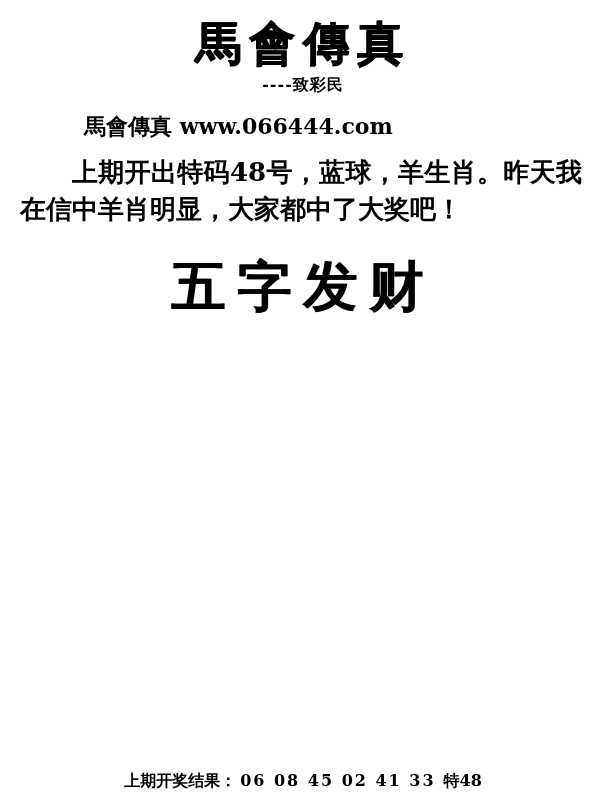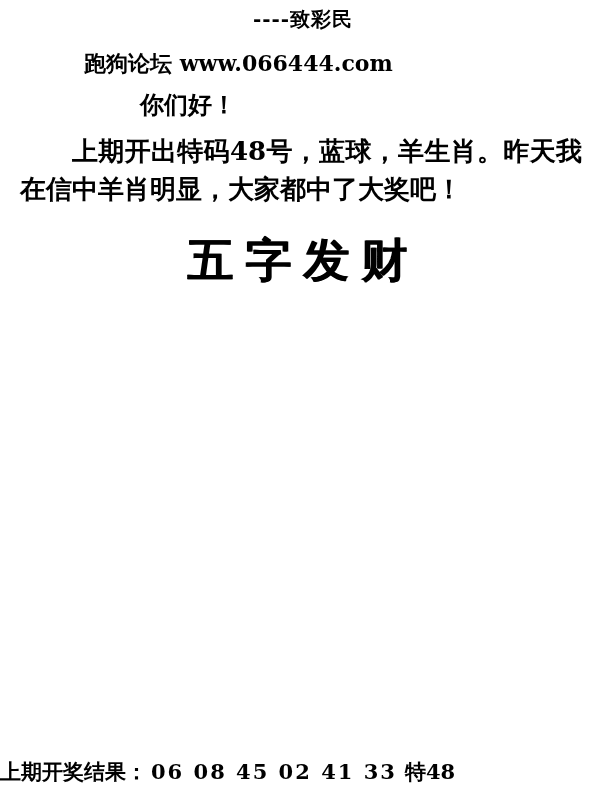--- a/index.html
+++ b/index.html
@@ -39,21 +39,21 @@
     font-size: 26px;
     letter-spacing: 1px;
   }
   .subtitle-line .issue {
     margin-left: 14px;
     font-size: 27px;
   }
   .dedication {
     text-align: center;
     margin-top: 6px;
-    font-size: 20px;
+    font-size: 16px;
     font-family: "DejaVu Serif", serif;
     font-weight: bold;
     letter-spacing: 1px;
   }
   .greeting-row {
     margin-top: 16px;
     padding: 0 30px 0 58px;
     display: flex;
     align-items: baseline;
     font-family: "DejaVu Serif", serif;
@@ -89,59 +89,59 @@
   }
   .body-text p {
     margin: 0 0 2px 0;
     text-indent: 2em;
   }
   .slogan {
     text-align: center;
     margin-top: 22px;
     font-family: "DejaVu Serif", serif;
     font-weight: bold;
-    font-size: 46px;
+    font-size: 54px;
     letter-spacing: 12px;
     text-shadow: 1px 0 0 #000;
   }
   .footer {
     position: absolute;
     left: 0;
     right: 0;
-    bottom: 18px;
-    text-align: left;
+    bottom: 24px;
+    text-align: center;
     font-family: "DejaVu Serif", serif;
     font-weight: bold;
-    font-size: 21px;
+    font-size: 16px;
   }
   .footer .label {
     letter-spacing: 0px;
   }
   .footer .nums {
     letter-spacing: 2px;
     margin-left: 4px;
   }
   .footer .special {
     margin-left: 8px;
   }
 </style>
 </head>
 <body>
 
 <div class="page">
 
+  <div class="title">馬會傳真</div>
 
 
   <div class="dedication">----致彩民</div>
 
   <div class="greeting-row">
-    <span class="site">跑狗论坛 www.066444.com</span>
+    <span class="site">馬會傳真 www.066444.com</span>
   </div>
 
-  <div class="hello">你们好！</div>
 
   <div class="body-text">
     <p>上期开出特码48号，蓝球，羊生肖。昨天我在信中羊肖明显，大家都中了大奖吧！</p>
   </div>
 
   <div class="slogan">五字发财</div>
 
   <div class="footer">
     <span class="label">上期开奖结果：</span><span class="nums">06 08 45 02 41 33</span><span class="special">特48</span>
   </div>

